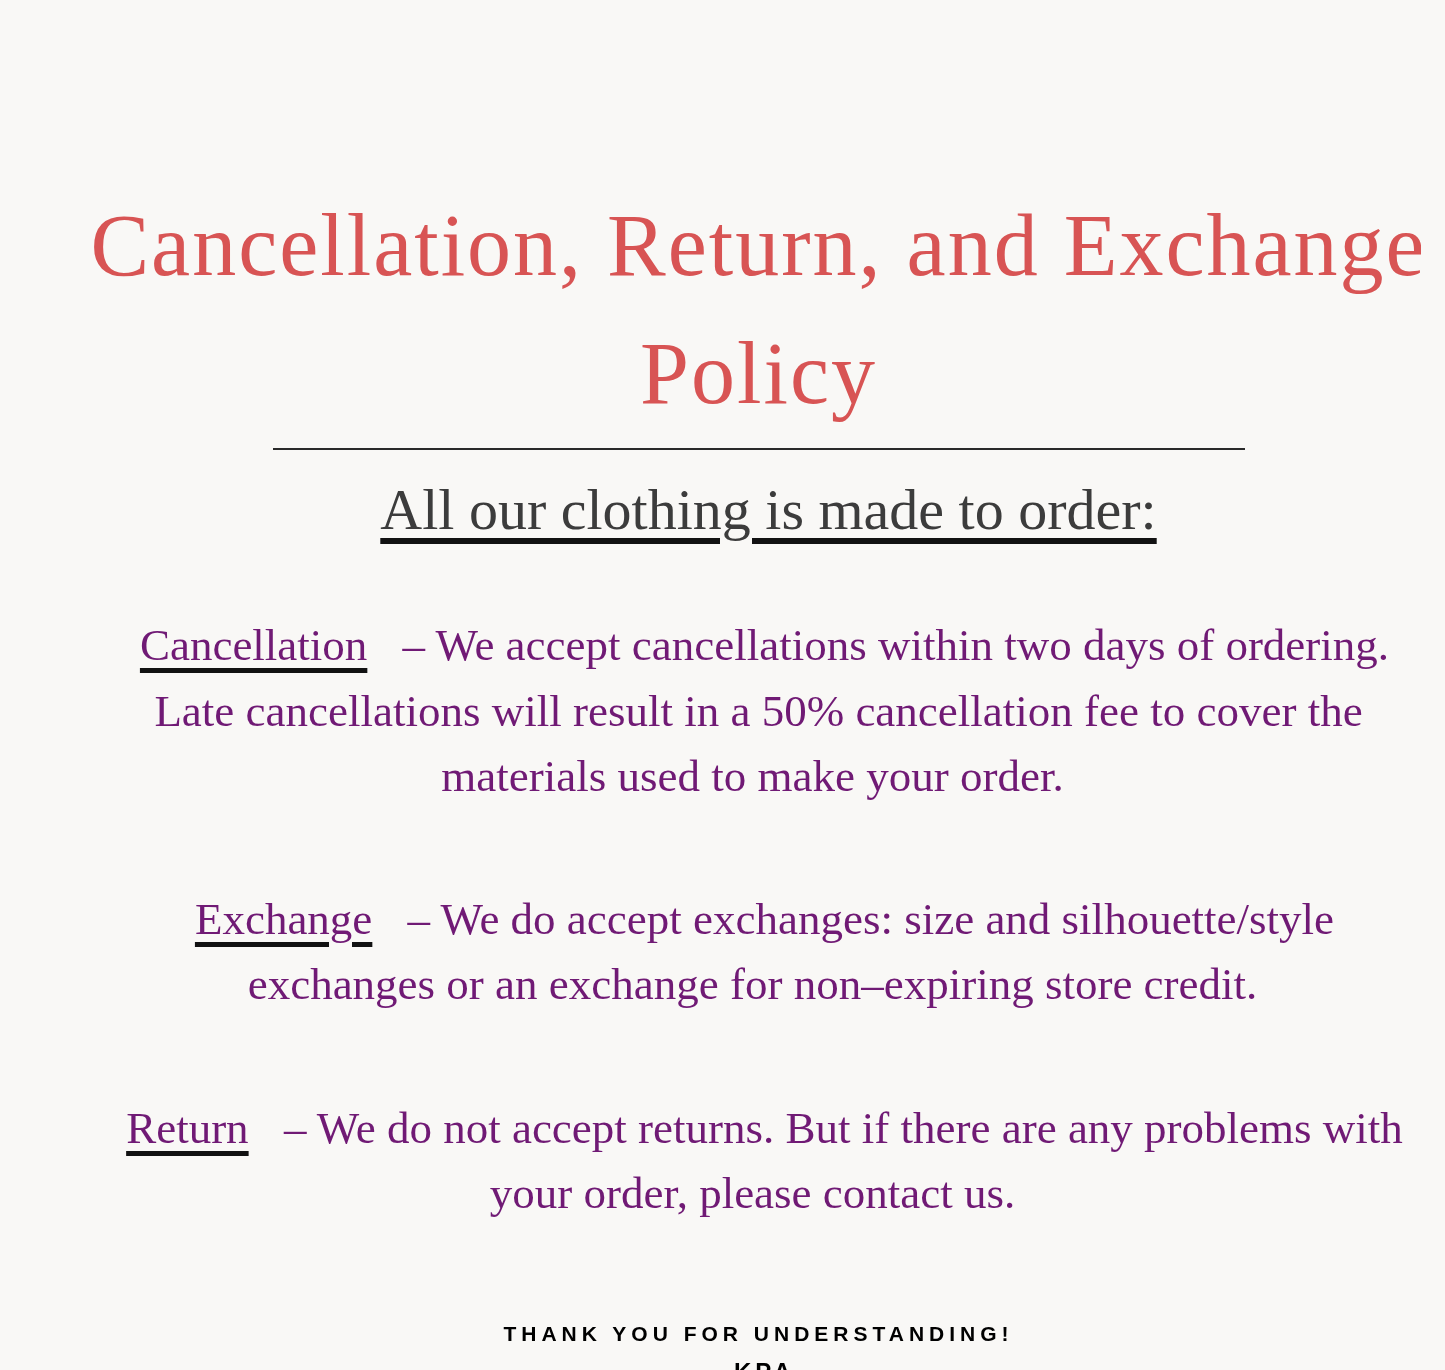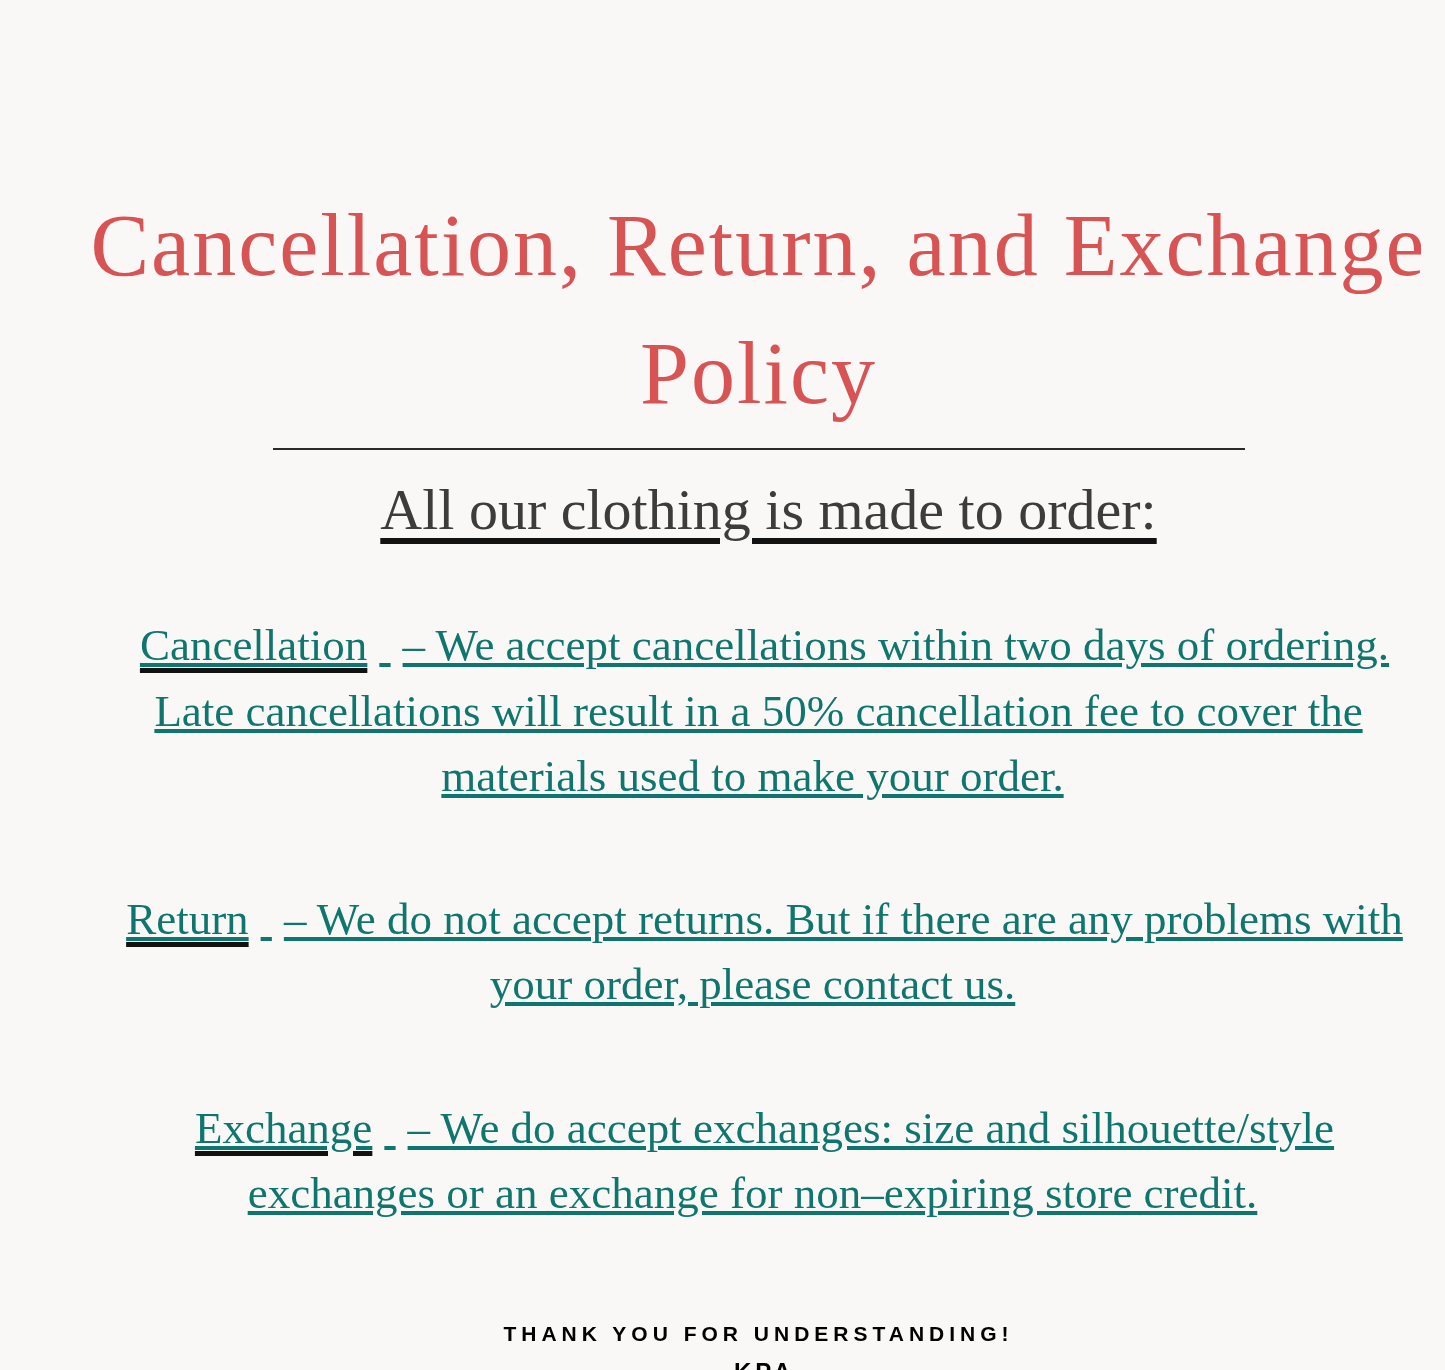--- a/index.html
+++ b/index.html
@@ -46,22 +46,21 @@
     text-underline-offset: 9px;
     text-decoration-skip-ink: auto;
     padding-left: 20px;
   }
 
   .policy {
     margin: 0 auto;
     max-width: 1310px;
     font-size: 45px;
     line-height: 1.45;
-    color: #0f766e;
-    text-decoration: underline;
+    color: #701a75;
   }
   .policy-cancellation { margin-top: 70px; }
   .policy-return      { margin-top: 78px; }
   .policy-exchange    { margin-top: 78px; }
 
   .policy .term {
     text-decoration: underline;
     text-decoration-color: #121212;
     text-decoration-thickness: 5px;
     text-underline-offset: 8px;
@@ -97,28 +96,28 @@
 
   <div class="divider"></div>
 
   <h2 class="made-to-order">All our clothing is made to order:</h2>
 
   <p class="policy policy-cancellation">
     <span class="term">Cancellation</span>
     <span>– We accept cancellations within two days of ordering. Late cancellations will result in a 50% cancellation fee to cover the materials used to make your order.</span>
   </p>
 
+  <p class="policy policy-exchange">
+    <span class="term">Exchange</span>
+    <span>– We do accept exchanges: size and silhouette/style exchanges or an exchange for non–expiring store credit.</span>
+  </p>
+
   <p class="policy policy-return">
     <span class="term">Return</span>
     <span>– We do not accept returns. But if there are any problems with your order, please contact us.</span>
-  </p>
-
-  <p class="policy policy-exchange">
-    <span class="term">Exchange</span>
-    <span>– We do accept exchanges: size and silhouette/style exchanges or an exchange for non–expiring store credit.</span>
   </p>
 
   <div class="footer">
     <div class="thanks">THANK YOU FOR UNDERSTANDING!</div>
     <div class="signature">-KPA</div>
   </div>
 
 </div>
 
 </body></html>

